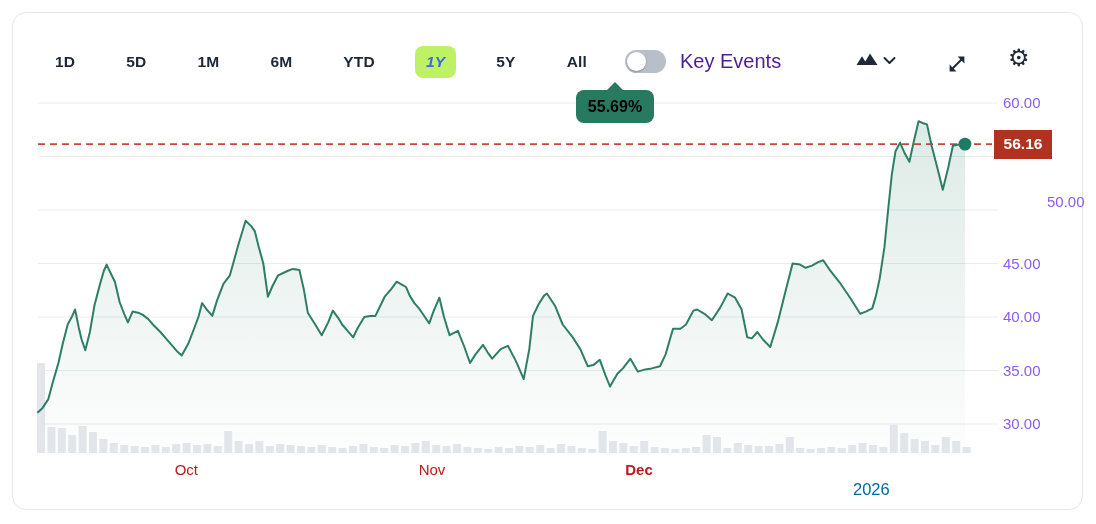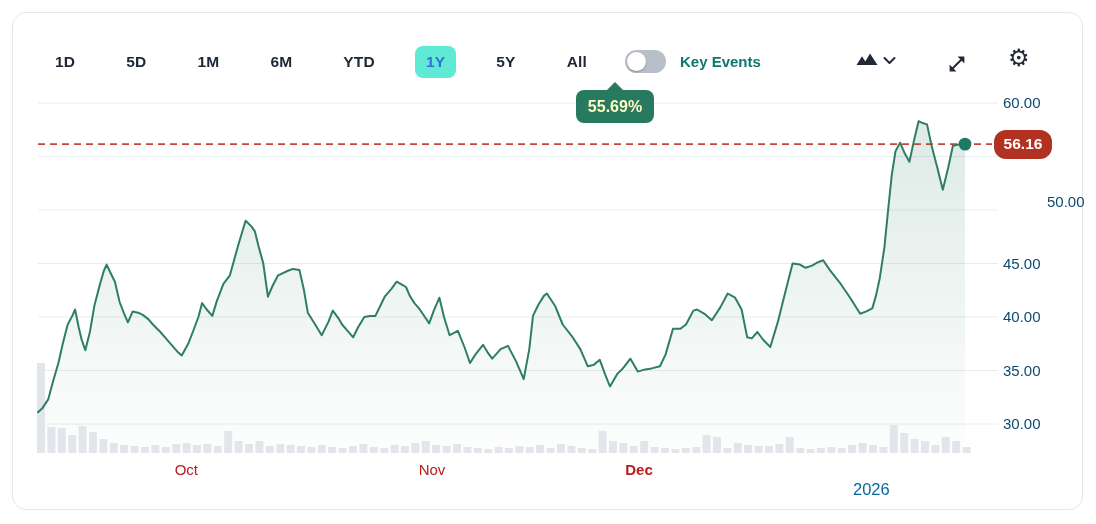--- a/index.html
+++ b/index.html
@@ -4,43 +4,43 @@
 <style>
   html,body{margin:0;padding:0;}
   body{width:1096px;height:524px;background:#ffffff;position:relative;overflow:hidden;
        font-family:"Liberation Sans",sans-serif;}
   .card{position:absolute;left:12px;top:12px;width:1071px;height:498px;background:#fff;
         border:1px solid #e4e7ec;border-radius:14px;box-sizing:border-box;}
   
   .ranges{position:absolute;left:44px;top:46px;display:flex;gap:29px;align-items:center;}
   .range-btn{font-size:15.5px;font-weight:700;color:#1d2736;padding:7px 11px;border-radius:8px;
              background:transparent;border:none;cursor:pointer;letter-spacing:.2px;font-family:inherit;}
-  .range-btn.selected{background:#5eead4;color:#3a6be0;}
+  .range-btn.selected{background:#bef264;color:#3a6be0;font-style:italic;}
   .key-events{position:absolute;left:625px;top:50px;display:flex;align-items:center;gap:14px;}
   .toggle{width:41px;height:23px;border-radius:12px;background:#b9bfc8;position:relative;cursor:pointer;}
   .toggle .knob{position:absolute;left:2px;top:2px;width:19px;height:19px;border-radius:50%;
                 background:#fff;box-shadow:0 1px 2px rgba(0,0,0,.25);}
-  .key-events-label{font-size:15px;font-weight:700;color:#0f766e;}
+  .key-events-label{font-size:20px;font-weight:400;color:#4c1d95;}
   .tool-btn{position:absolute;top:50px;display:flex;align-items:center;gap:5px;cursor:pointer;
             background:none;border:none;padding:2px;}
   #chart-type-btn{left:854px;}
   #fullscreen-btn{left:944px;top:51px;}
   #settings-btn{left:1006px;top:44px;font-size:24px;color:#202a37;line-height:1;}
   
   #chart-svg{position:absolute;left:0;top:0;}
-  .y-label{position:absolute;left:1003px;width:60px;font-size:15px;color:#0c4a6e;}
+  .y-label{position:absolute;left:1003px;width:60px;font-size:15px;color:#8b5cf6;}
   .x-label{position:absolute;top:461px;transform:translateX(-50%);font-size:15px;color:#b91c1c;}
   .x-label.year{top:480px;font-size:16.5px;color:#0369a1;}
   .pct-badge{position:absolute;left:576px;top:90px;width:78px;height:33px;background:#27795f;
-             border-radius:8px;color:#fef9c3;font-size:16px;font-weight:700;display:flex;
+             border-radius:8px;color:#000000;font-size:16px;font-weight:700;display:flex;
              align-items:center;justify-content:center;}
   .pct-badge .caret{position:absolute;top:-8px;left:50%;transform:translateX(-50%);width:0;height:0;
              border-left:9px solid transparent;border-right:9px solid transparent;
              border-bottom:9px solid #27795f;}
-  .price-badge{position:absolute;left:994px;width:58px;height:29px;background:#b23222;border-radius:12px;
+  .price-badge{position:absolute;left:994px;width:58px;height:29px;background:#b23222;border-radius:0;
              color:#fff;font-size:15.5px;font-weight:700;display:flex;align-items:center;
              justify-content:center;}
 </style>
 </head>
 <body>
 
 <div class="card"></div>
 
 <div class="ranges">
   <button class="range-btn">1D</button>

